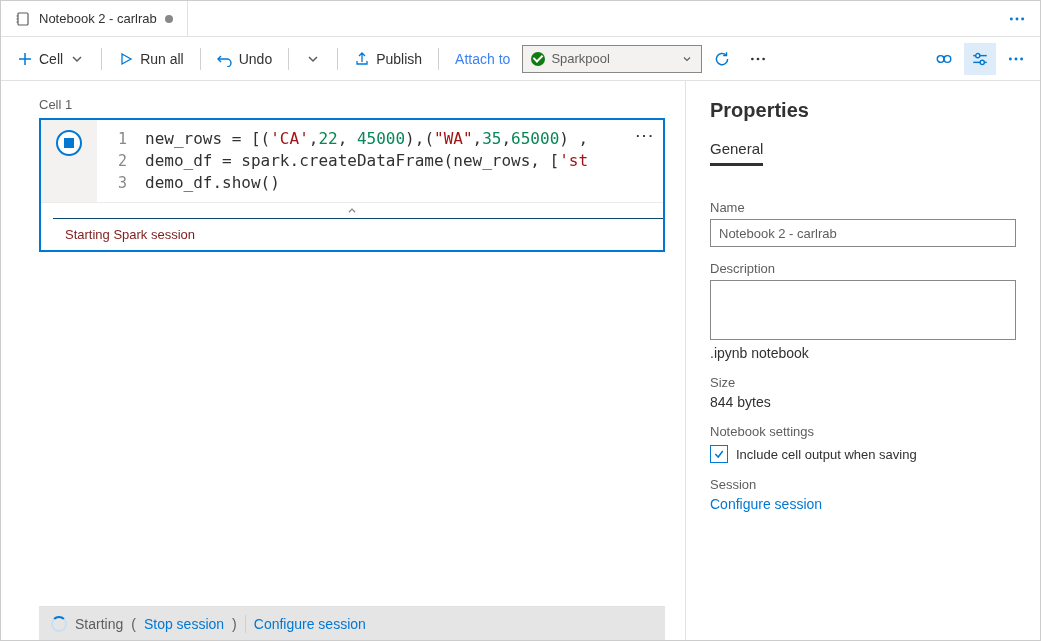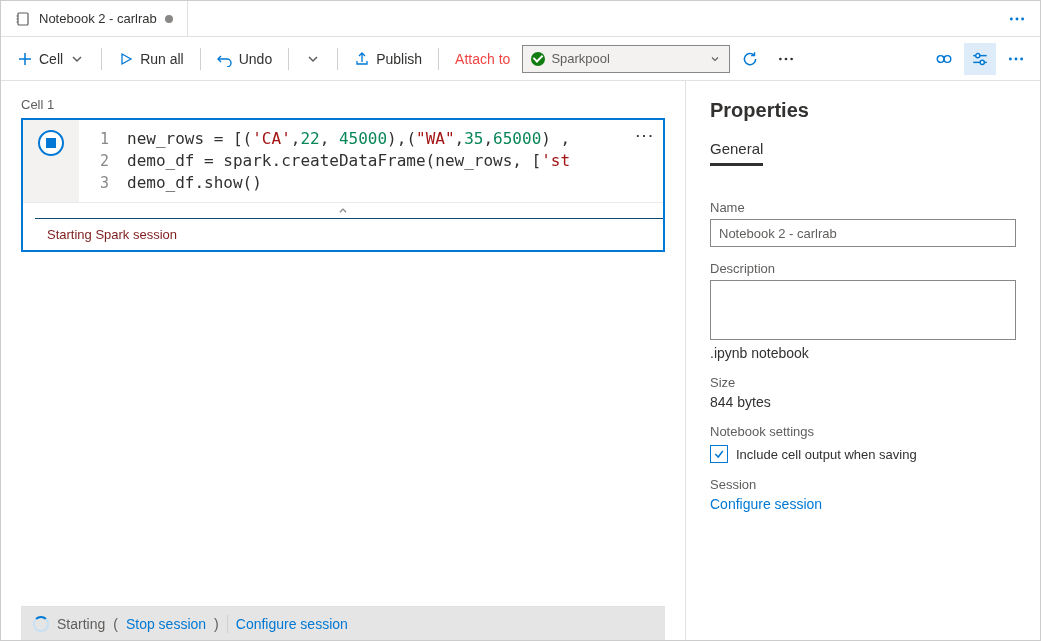--- a/index.html
+++ b/index.html
@@ -11,33 +11,33 @@
   .tab .icon { width: 16px; height: 16px; color: #605e5c; }
   .tab .dirty { width: 8px; height: 8px; border-radius: 50%; background: #8a8886; }
   .tabbar .spacer { flex: 1; }
   .tabbar .tabmore { display: flex; align-items: center; padding: 0 14px; color: #0078d4; cursor: pointer; }
   
   
   .toolbar { height: 44px; display: flex; align-items: center; gap: 4px; padding: 0 8px; border-bottom: 1px solid #e1e1e1; }
   .tb-btn { display: inline-flex; align-items: center; gap: 6px; height: 32px; padding: 0 8px; background: none; border: none; font-family: inherit; font-size: 14px; color: #323130; cursor: pointer; }
   .tb-btn .i { width: 16px; height: 16px; color: #0078d4; display: inline-flex; align-items: center; justify-content: center; }
   .tb-sep { width: 1px; height: 22px; background: #d2d0ce; margin: 0 4px; }
-  .attach-label { font-size: 14px; color: #ef4444; padding: 0 8px; }
-  .pool-select { display: flex; align-items: center; gap: 6px; width: 208px; height: 28px; border: 1px solid #8a8886; background: #f3f2f1; padding: 0 8px; cursor: pointer; }
+  .attach-label { font-size: 14px; color: #3b82f6; padding: 0 8px; }
+  .pool-select { display: flex; align-items: center; gap: 6px; width: 180px; height: 28px; border: 1px solid #8a8886; background: #f3f2f1; padding: 0 8px; cursor: pointer; }
   .pool-select .ok { width: 14px; height: 14px; border-radius: 50%; background: #107c10; position: relative; }
   .pool-select .ok::after { content: ""; position: absolute; left: 4px; top: 1px; width: 4px; height: 7px; border: solid #fff; border-width: 0 2px 2px 0; transform: rotate(45deg); }
   .pool-select .txt { flex: 1; color: #605e5c; }
   .pool-select .chev { color: #605e5c; }
   .toolbar .spacer { flex: 1; }
   .sq-btn { width: 32px; height: 32px; display: inline-flex; align-items: center; justify-content: center; color: #0078d4; cursor: pointer; }
   .sq-btn.active { background: #deecf9; }
   
   
   .work { flex: 1; display: flex; min-height: 0; }
-  .editor { flex: 1; padding: 16px 20px 0 20px; overflow: hidden; display: flex; flex-direction: column; }
+  .editor { flex: 1; padding: 16px 20px 0 38px; overflow: hidden; display: flex; flex-direction: column; }
   .cell-label { font-size: 13px; color: #605e5c; margin-bottom: 6px; }
   .cell { border: 2px solid #0078d4; background: #fff; }
   .cell-main { display: flex; }
   .gutter { width: 56px; background: #f3f2f1; display: flex; flex-direction: column; align-items: center; padding-top: 10px; }
   .stop-circle { width: 26px; height: 26px; border-radius: 50%; border: 2px solid #0078d4; display: flex; align-items: center; justify-content: center; background: #fff; cursor: pointer; }
   .stop-circle .sq { width: 10px; height: 10px; background: #0078d4; }
   .code-area { flex: 1; display: flex; padding: 8px 8px 8px 0; position: relative; }
   .linenos { width: 48px; text-align: right; color: #8a8886; font-family: Consolas, monospace; font-size: 15px; line-height: 22px; padding-right: 18px; }
   .code { flex: 1; font-family: Consolas, monospace; font-size: 16px; line-height: 22px; white-space: pre; overflow: hidden; }
   .tok-str { color: #a31515; }

